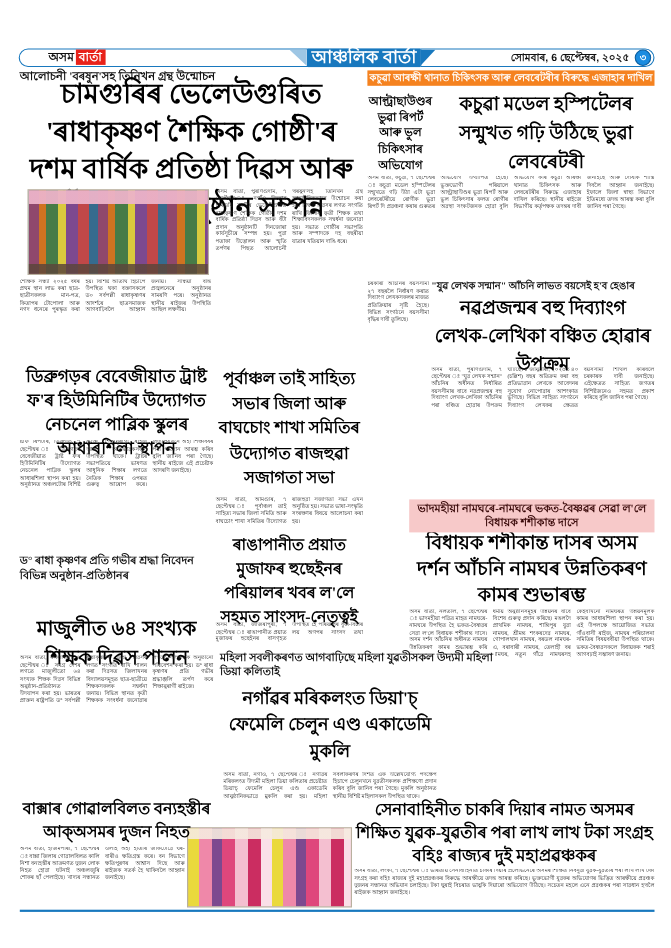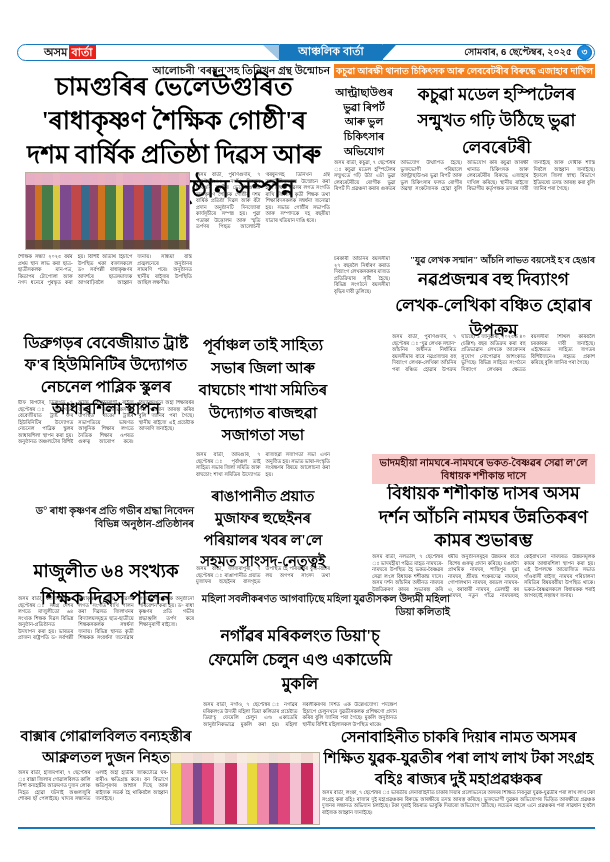--- a/index.html
+++ b/index.html
@@ -7,32 +7,32 @@
         font-family:"Liberation Serif","DejaVu Serif",serif;color:#111;}
   .abs{position:absolute;}
   
   .logo-bar{left:17px;top:44px;width:263px;height:17px;background:#fff;border:1.5px solid #1878be;
             border-radius:9px 0 0 9px;box-sizing:border-box;display:flex;align-items:center;padding-left:26px;}
   .logo-text{font-weight:bold;font-size:11px;line-height:1;letter-spacing:.2px;font-family:"Liberation Sans",sans-serif;}
   .logo-red{background:#e8221a;color:#fff;padding:1px 3px;margin-left:1px;}
   .logo-notch{position:absolute;right:0;top:0;width:16px;height:100%;background:#9ec6e4;
               clip-path:polygon(100% 0,0 0,100% 100%);}
   .section-bar{left:280px;top:44px;width:102px;height:17px;background:#1878be;color:#fff;
-               font-family:"Liberation Sans",sans-serif;font-weight:bold;font-size:11px;
+               font-family:"Liberation Sans",sans-serif;font-weight:bold;font-size:16px;
                display:flex;align-items:center;justify-content:center;}
   .date-bar{left:382px;top:44px;width:213px;height:17px;background:#fff;border:1.5px solid #1878be;
             box-sizing:border-box;border-radius:0 9px 9px 0;display:flex;align-items:center;justify-content:flex-end;
             padding-right:22px;font-family:"Liberation Sans",sans-serif;font-weight:bold;font-size:9.5px;}
   .date-notch{position:absolute;left:-1px;top:0;width:14px;height:100%;background:#1878be;
               clip-path:polygon(0 0,100% 0,0 100%);}
   .page-badge{position:absolute;right:2px;top:0px;width:15px;height:15px;border-radius:50%;
               background:#1b8ce0;border:1px solid #0d5fa0;color:#fff;font-size:9px;font-weight:bold;
               display:flex;align-items:center;justify-content:center;box-sizing:border-box;}
   
-  .kicker{font-weight:bold;text-align:right;line-height:1.3;}
+  .kicker{font-weight:bold;text-align:left;line-height:1.3;}
   .headline{font-weight:bold;text-align:center;color:#000;}
   .alert-bar{background:#f5821f;color:#fff;font-weight:bold;font-size:9px;display:flex;
              align-items:center;justify-content:center;font-family:"Liberation Sans",sans-serif;}
   .pink-bar{background:#f7c9c9;color:#3a0a0a;font-weight:bold;font-size:10px;text-align:center;
             line-height:1.3;padding:2px 4px;box-sizing:border-box;}
   
   .bodytx{font-size:5px;line-height:1.3;text-align:justify;color:#222;overflow:hidden;column-gap:5px;}
   .c1{column-count:1}.c2{column-count:2}.c3{column-count:3}.c4{column-count:4}
   
   .photo{overflow:hidden;filter:blur(.6px) saturate(1.1);border:1px solid #b8b0a0;box-sizing:border-box;}
@@ -96,21 +96,21 @@
 
   <div class="abs headline" style="left:372px;top:482px;width:223px;font-size:17.5px;line-height:1.35;">বিধায়ক শশীকান্ত দাসৰ অসম দৰ্শন আঁচনি নামঘৰ উন্নতিকৰণ কামৰ শুভাৰম্ভ</div>
   <div class="abs pink-bar" style="left:372px;top:454px;width:223px;">ভাদমহীয়া নামঘৰে-নামঘৰে ভকত-বৈষ্ণৱৰ সেৱা ল'লে বিধায়ক শশীকান্ত দাসে</div>
   <div class="abs bodytx c3" style="left:372px;top:554px;width:223px;height:168px;">অসম বাৰ্তা, নলতলি, ৭ ছেপ্টেম্বৰ ঃ ভাদমহীয়া পৱিত্ৰ মাহত নামঘৰে-নামঘৰে উপস্থিত হৈ ভকত-বৈষ্ণৱৰ সেৱা ল'লে বিধায়ক শশীকান্ত দাসে। অসম দৰ্শন আঁচনিৰ অধীনত নামঘৰ উন্নতিকৰণ কামৰ শুভাৰম্ভ কৰি বিধায়কজনে কয় যে ৰাজ্য চৰকাৰে ধৰ্মীয় অনুষ্ঠানসমূহৰ উন্নয়নৰ বাবে বিশেষ গুৰুত্ব প্ৰদান কৰিছে। মঙলদৈ প্ৰাথমিক নামঘৰ, শান্তিপুৰ যুৱা নামঘৰ, শ্ৰীমন্ত শংকৰদেৱ নামঘৰ, গোপালথান নামঘৰ, বৰডল নামঘৰ-এ, বৰাবাৰী নামঘৰ, তেলাহী বৰ নামঘৰ, নতুন গাঁৱে নামঘৰসহ কেইবাখনো নামঘৰত উন্নয়নমূলক কামৰ আধাৰশিলা স্থাপন কৰা হয়। এই উপলক্ষে আয়োজিত সভাত গাঁওবাসী ৰাইজ, নামঘৰ পৰিচালনা সমিতিৰ বিষয়ববীয়া উপস্থিত থাকে। ভকত-বৈষ্ণৱসকলে বিধায়কক শৰাই আগবঢ়াই সম্ভাষণ জনায়।</div>
 
   <div class="abs headline" style="left:203px;top:624px;width:194px;font-size:16px;line-height:1.5;background:#fff;">নগাঁৱৰ মৰিকলংত ডিয়া'চ্ ফেমেলি চেলুন এণ্ড একাডেমি মুকলি</div>
   <div class="abs kicker" style="left:200px;top:592px;width:250px;font-size:10px;background:#fff;">মহিলা সবলীকৰণত আগবাঢ়িছে মহিলা যুৱতীসকল উদ্যমী মহিলা ডিয়া কলিতাই</div>
   <div class="abs bodytx c2" style="left:203px;top:702px;width:194px;height:48px;background:#fff;">অসম বাৰ্তা, নগাঁও, ৭ ছেপ্টেম্বৰ ঃ নগাঁৱৰ মৰিকলংত উদ্যমী মহিলা ডিয়া কলিতাৰ প্ৰচেষ্টাত ডিয়া'চ্ ফেমেলি চেলুন এণ্ড একাডেমি আনুষ্ঠানিকভাৱে মুকলি কৰা হয়। মহিলা সবলীকৰণৰ দিশত এক উল্লেখযোগ্য পদক্ষেপ হিচাপে চেলুনখনে যুৱতীসকলক প্ৰশিক্ষণো প্ৰদান কৰিব বুলি জানিব পৰা গৈছে। মুকলি অনুষ্ঠানত স্থানীয় বিশিষ্ট মহিলাসকল উপস্থিত থাকে।</div>
   <div class="abs photo photo-salon" style="left:170px;top:752px;width:150px;height:73px;"></div>
 
-  <div class="abs headline" style="left:18px;top:726px;width:176px;font-size:14.5px;line-height:1.45;">বাক্সাৰ গোৱালবিলত বন্যহস্তীৰ আক্নলতল দুজন নিহত</div>
+  <div class="abs headline" style="left:18px;top:726px;width:176px;font-size:14.5px;line-height:1.45;">বাক্সাৰ গোৱালবিলত বন্যহস্তীৰ আক্অসমৰ দুজন নিহত</div>
   <div class="abs bodytx c2" style="left:18px;top:770px;width:150px;height:56px;">অসম বাৰ্তা, হাজমপাৰা, ৭ ছেপ্টেম্বৰ ঃ বাক্সা জিলাৰ গোৱালবিলত কালি নিশা বন্যহস্তীৰ আক্ৰমণত দুজন লোক নিহত হোৱা ঘটনাই অঞ্চলজুৰি শোকৰ ছাঁ পেলাইছে। খাদ্যৰ সন্ধানত ওলাই অহা হাতীৰ জাকটোৱে ঘৰ-বাৰীও ক্ষতিগ্ৰস্ত কৰে। বন বিভাগে ক্ষতিপূৰণৰ আশ্বাস দিছে আৰু ৰাইজক সতৰ্ক হৈ থাকিবলৈ আহ্বান জনাইছে।</div>
 
   <div class="abs headline" style="left:322px;top:727px;width:273px;font-size:15px;line-height:1.4;background:#fff;">সেনাবাহিনীত চাকৰি দিয়াৰ নামত অসমৰ শিক্ষিত যুৱক-যুৱতীৰ পৰা লাখ লাখ টকা সংগ্ৰহ বহিঃ ৰাজ্যৰ দুই মহাপ্ৰৱঞ্চকৰ</div>
   <div class="abs bodytx c1" style="left:322px;top:790px;width:273px;height:35px;">অসম বাৰ্তা, লংকা, ৭ ছেপ্টেম্বৰ ঃ ভাৰতীয় সেনাবাহিনীত চাকৰি দিয়াৰ প্ৰলোভনেৰে অসমৰ শিক্ষিত নিবনুৱা যুৱক-যুৱতীৰ পৰা লাখ লাখ টকা সংগ্ৰহ কৰা বহিঃ ৰাজ্যৰ দুই মহাপ্ৰৱঞ্চকৰ বিৰুদ্ধে আৰক্ষীয়ে তদন্ত আৰম্ভ কৰিছে। ভুক্তভোগী যুৱকৰ অভিযোগৰ ভিত্তিত আৰক্ষীয়ে প্ৰৱঞ্চক দুজনৰ সন্ধানত অভিযান চলাইছে। টকা ঘূৰাই বিচৰাত ভাবুকি দিয়াৰো অভিযোগ উঠিছে। সচেতন মহলে এনে প্ৰৱঞ্চকৰ পৰা সাৱধান হ'বলৈ ৰাইজক আহ্বান জনাইছে।</div>
 
   <div class="abs rule-blue" style="left:18px;top:827px;width:577px;height:2px;"></div>
 
 </div>
 
 </body></html>

